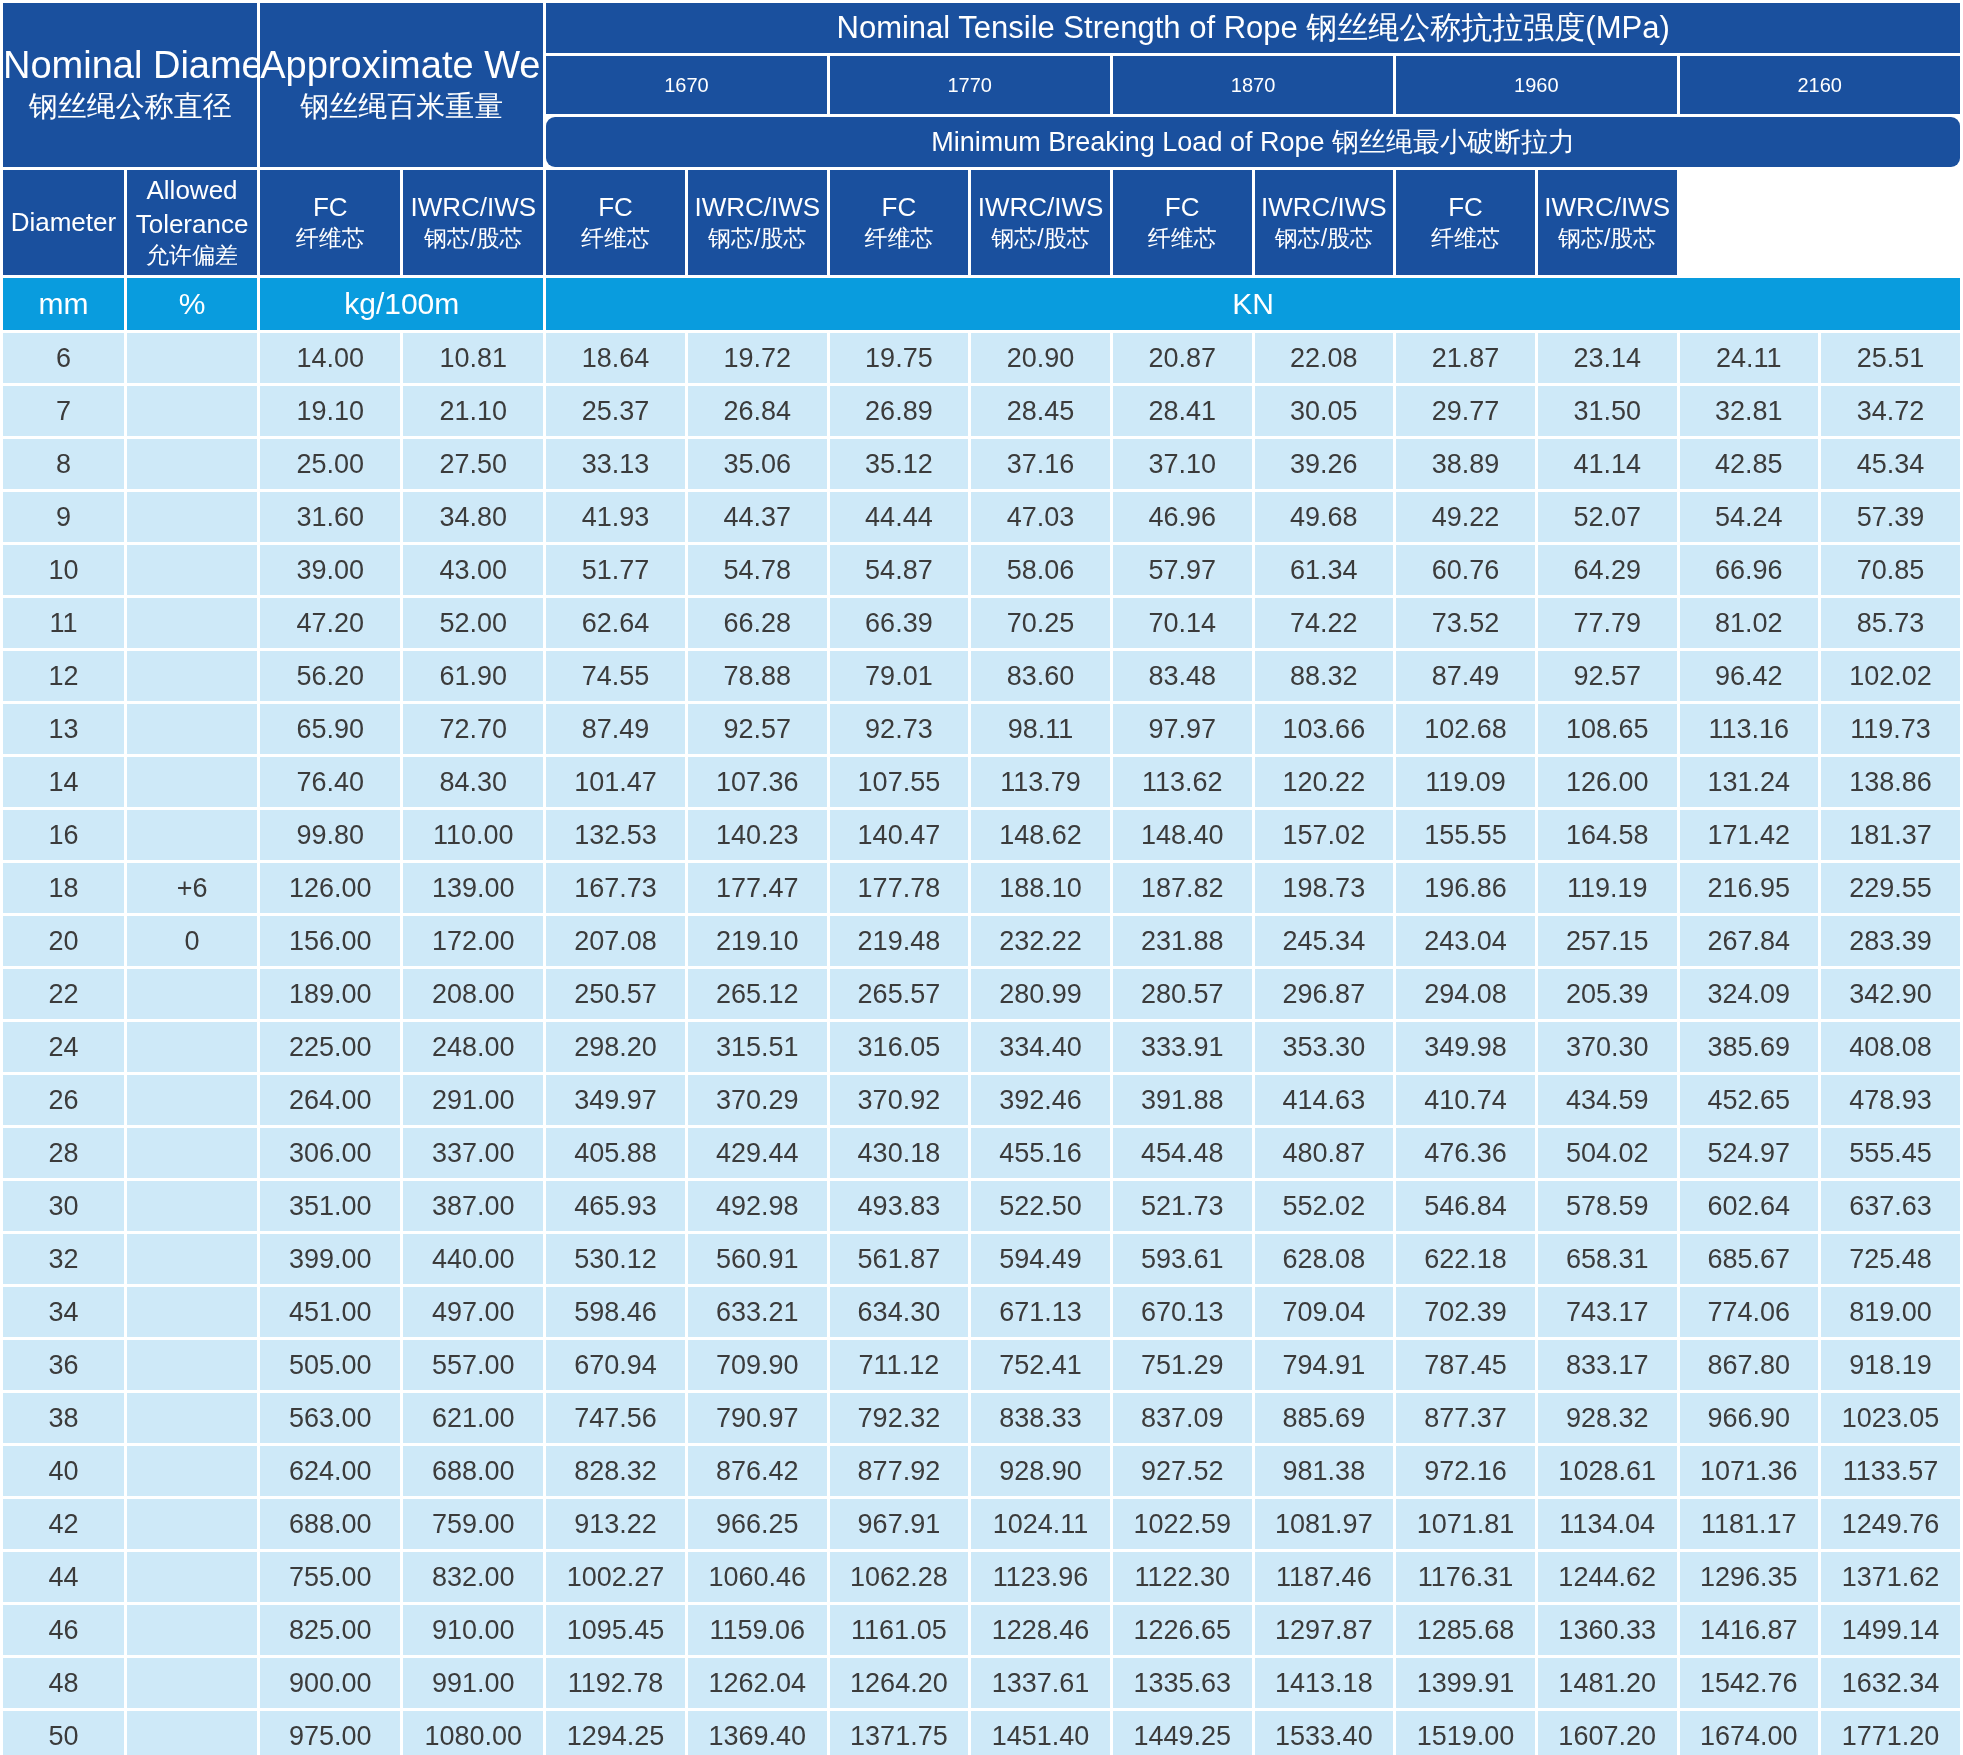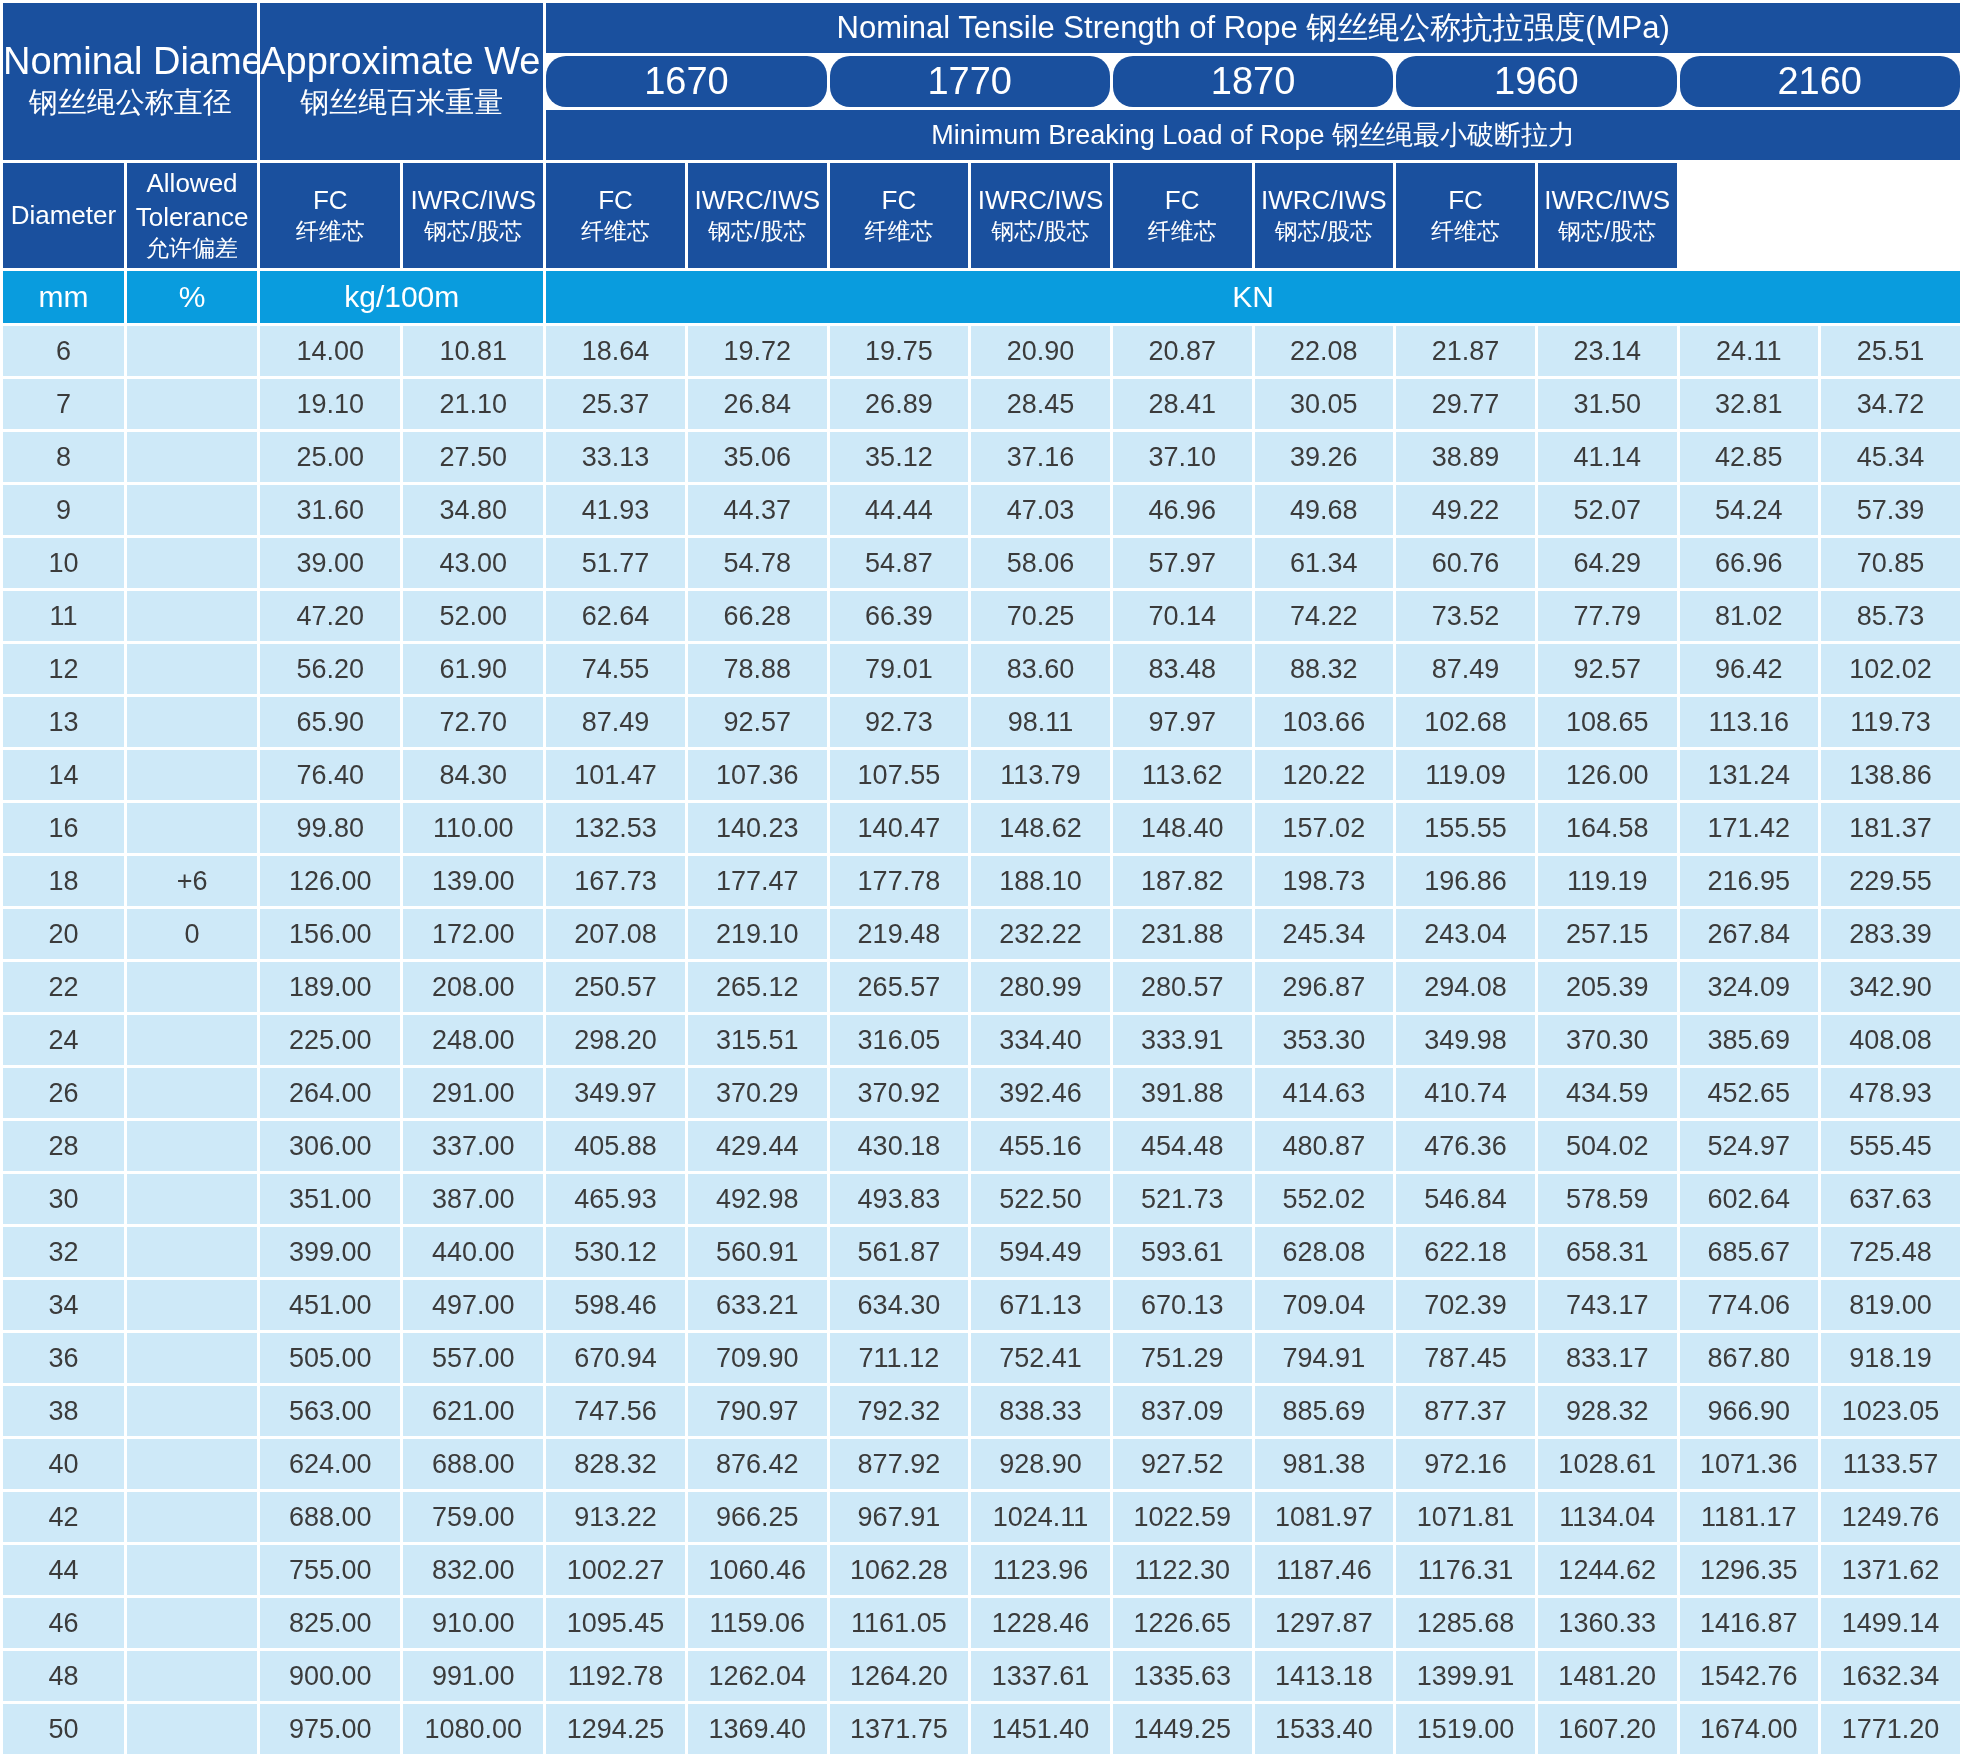--- a/index.html
+++ b/index.html
@@ -23,22 +23,22 @@
   }
 
   
   thead th {
     background: #1A509E;
     color: #ffffff;
     font-weight: normal;
   }
 
   tr.title-row th       { font-size: 31px; height: 50px; }
-  tr.strength-row th    { font-size: 38px; height: 51px; border-radius: 20px; }
-  tr.breaking-row th    { font-size: 27px; height: 50px; }
+  tr.strength-row th    { font-size: 20px; height: 58px; }
+  tr.breaking-row th    { font-size: 27px; height: 50px; border-radius: 9px; }
   tr.subhead-row th     { font-size: 26px; height: 105px; line-height: 1.3; }
   .subhead-row .zh      { font-size: 23px; }
   .big-head .en         { font-size: 38px; }
   .big-head .zh         { font-size: 29px; }
 
   
   tr.units-row td {
     background: #099CDE;
     color: #ffffff;
     font-size: 30px;

